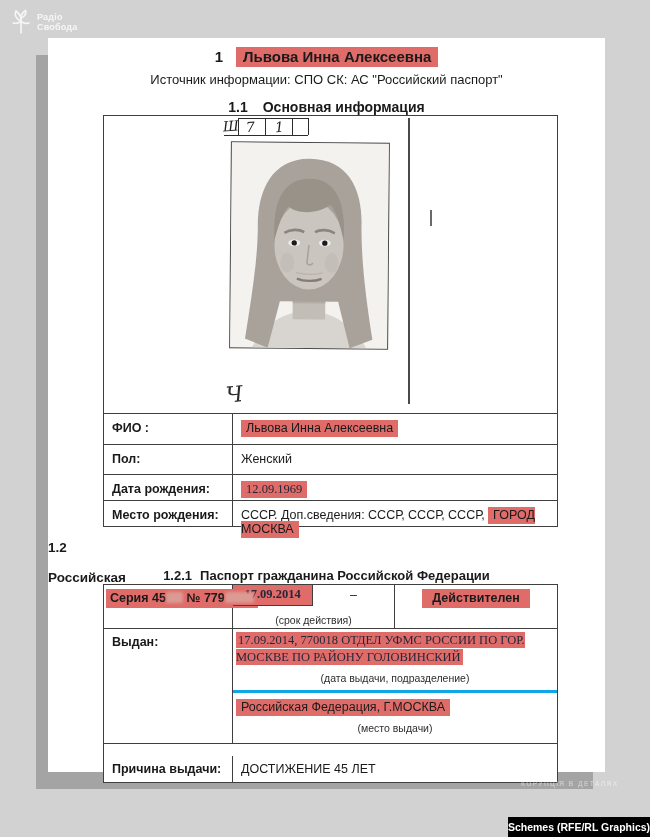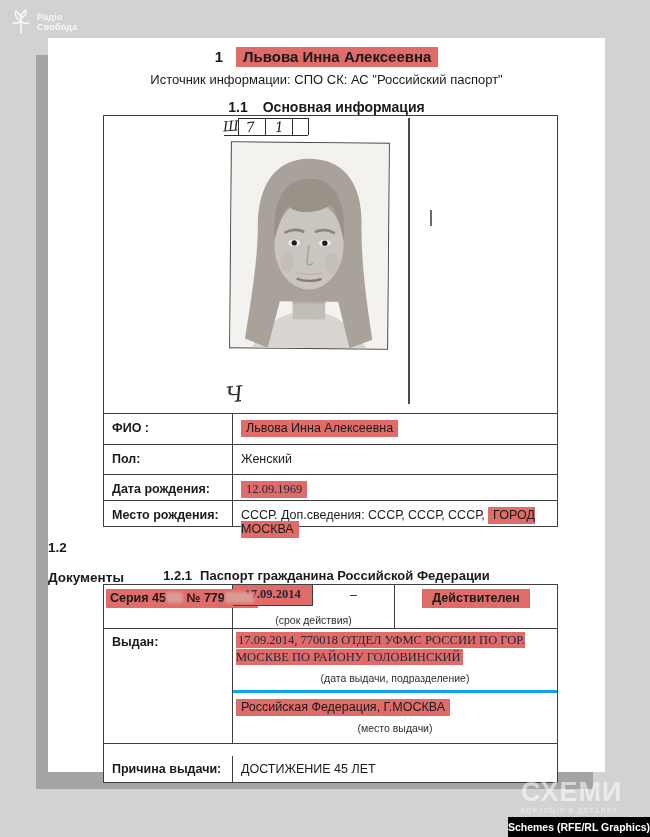--- a/index.html
+++ b/index.html
@@ -181,21 +181,21 @@
         <div class="cell-label">Место рождения:</div>
         <div class="cell-value">
           <span>СССР. Доп.сведения: СССР, СССР, СССР,</span>
           <span class="hl vhl">ГОРОД МОСКВА</span>
         </div>
       </div>
     </div>
 
     <div class="center-line h12">
       <span class="h-num">1.2</span>
-      <span>Документы</span>
+      <span>Российская</span>
     </div>
 
     <div class="center-line h121">
       <span class="h-num">1.2.1</span>
       <span>Паспорт гражданина Российской Федерации</span>
     </div>
 
     <div class="table2">
       <div class="p-header">
         <div class="p-c1">
@@ -228,21 +228,20 @@
       </div>
 
       <div class="p-reason">
         <div class="cell-label">Причина выдачи:</div>
         <div class="cell-value">ДОСТИЖЕНИЕ 45 ЛЕТ</div>
       </div>
     </div>
   </div>
 
   <div class="watermark">
-    <div class="wm-title">СХЕМИ</div>
     <div class="wm-sub">КОРУПЦІЯ В ДЕТАЛЯХ</div>
   </div>
 
   <div class="credit-bar">
     <span>Schemes (RFE/RL Graphics)</span>
   </div>
 
 </div>
 
 </body></html>

